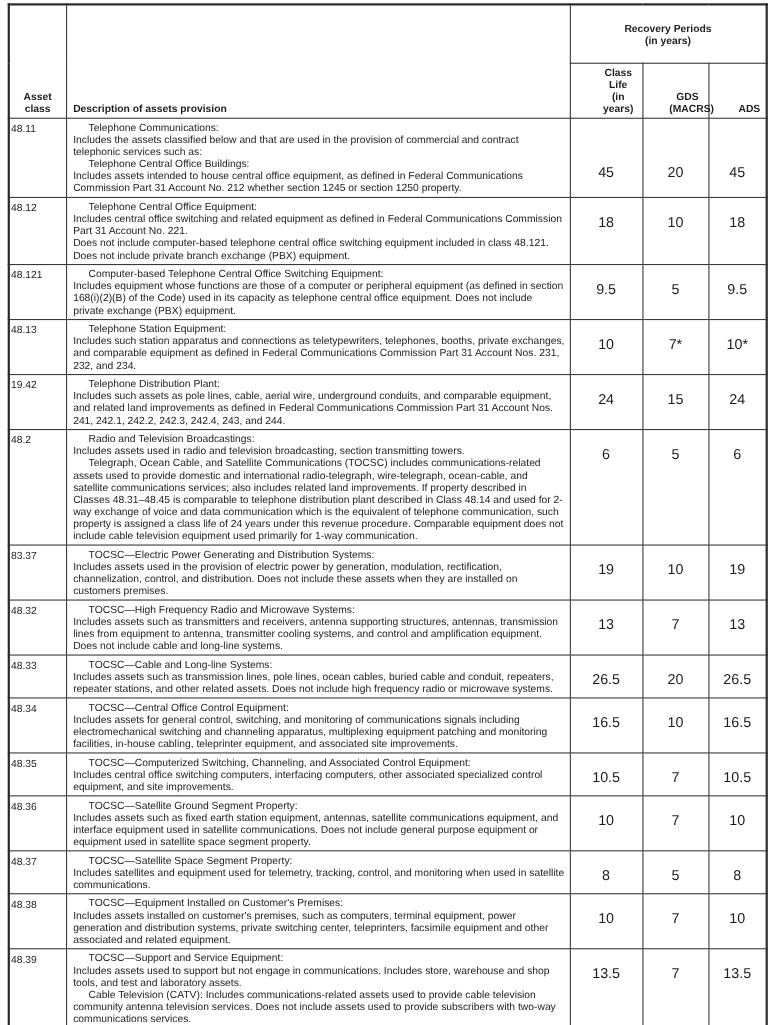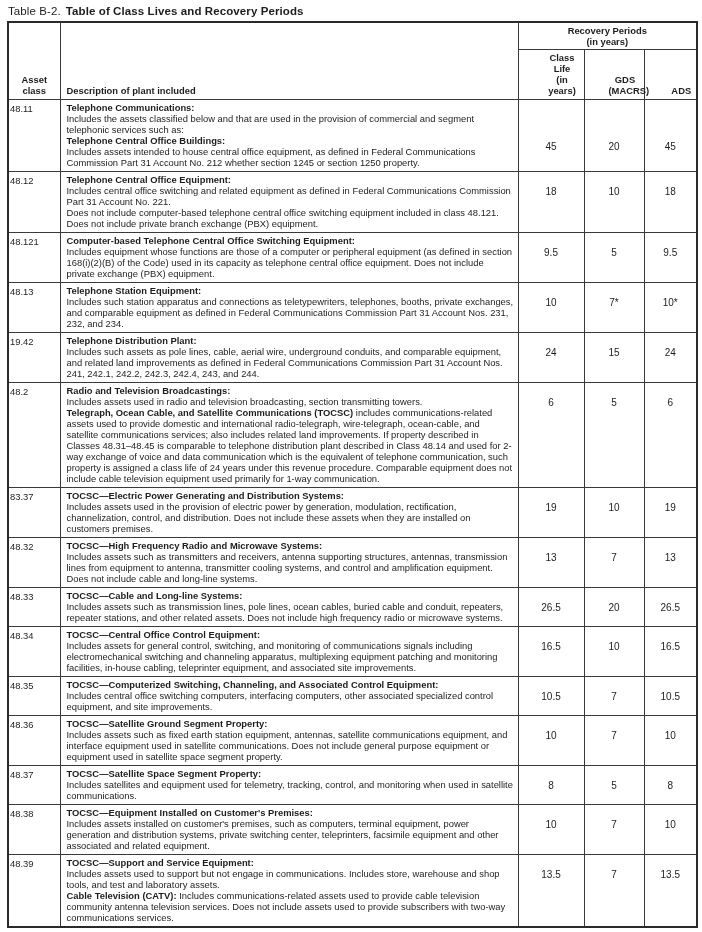--- a/index.html
+++ b/index.html
@@ -40,38 +40,38 @@
     line-height: 11px;
     padding: 2px 2px 3px 2px;
     vertical-align: bottom;
     text-align: center;
   }
   th.th-asset  { vertical-align: bottom; }
   th.th-desc   { text-align: left; padding-left: 6px; }
   th.th-recovery {
     vertical-align: middle;
     height: 22px;
-    padding: 2px;
+    padding: 15px;
   }
   th.th-sub { height: 26px; padding-left: 24px; }
 
   td.cell-asset {
     font-size: 9.4px;
     vertical-align: top;
     padding-top: 3px;
   }
   td.cell-desc {
     font-size: 9.4px;
     line-height: 11px;
     vertical-align: top;
     padding: 2px 4px 3px 6px;
   }
-  td.cell-desc .b { font-weight: bold; }
+  td.cell-desc .b { font-weight: normal; margin-left: 14px; }
   td.cell-num {
-    font-size: 10px;
+    font-size: 13px;
     text-align: center;
     vertical-align: top;
     padding-top: 14px;
   }
   tbody tr:first-child td.cell-num { padding-top: 41px; }
 
   .footnote {
     display: flex;
     margin-top: 6px;
     font-size: 8.9px;
@@ -86,40 +86,37 @@
   .fn-text {
     flex: 1;
     padding-right: 34px;
   }
 </style>
 </head>
 <body>
 
 <div class="page">
 
-  <div class="title">
-    <span class="title-prefix">Table B-2.</span><span class="title-main">Table of Class Lives and Recovery Periods</span>
-  </div>
 
   <table class="main">
     <colgroup>
       <col style="width:52px">
       <col style="width:458px">
       <col style="width:66px">
       <col style="width:60px">
       <col style="width:53px">
     </colgroup>
     <thead>
       <tr>
         <th rowspan="2" class="th-asset">
           <span>Asset</span><br>
           <span>class</span>
         </th>
         <th rowspan="2" class="th-desc">
-          <span>Description of plant included</span>
+          <span>Description of assets provision</span>
         </th>
         <th colspan="3" class="th-recovery">
           <span>Recovery Periods</span><br>
           <span>(in years)</span>
         </th>
       </tr>
       <tr>
         <th class="th-sub">
           <span>Class Life</span><br>
           <span>(in years)</span>
@@ -131,21 +128,21 @@
         <th class="th-sub">
           <span>ADS</span>
         </th>
       </tr>
     </thead>
     <tbody id="table-body">
         <tr>
           <td class="cell-asset">48.11</td>
           <td class="cell-desc">
             <div class="par"><span class="b">Telephone Communications:</span></div>
-            <div class="par"><span>Includes the assets classified below and that are used in the provision of commercial and segment telephonic services such as:</span></div>
+            <div class="par"><span>Includes the assets classified below and that are used in the provision of commercial and contract telephonic services such as:</span></div>
             <div class="par"><span class="b">Telephone Central Office Buildings:</span></div>
             <div class="par"><span>Includes assets intended to house central office equipment, as defined in Federal Communications Commission Part 31 Account No. 212 whether section 1245 or section 1250 property.</span></div>
           </td>
           <td class="cell-num">45</td>
           <td class="cell-num">20</td>
           <td class="cell-num">45</td>
         </tr>
         <tr>
           <td class="cell-asset">48.12</td>
           <td class="cell-desc">

